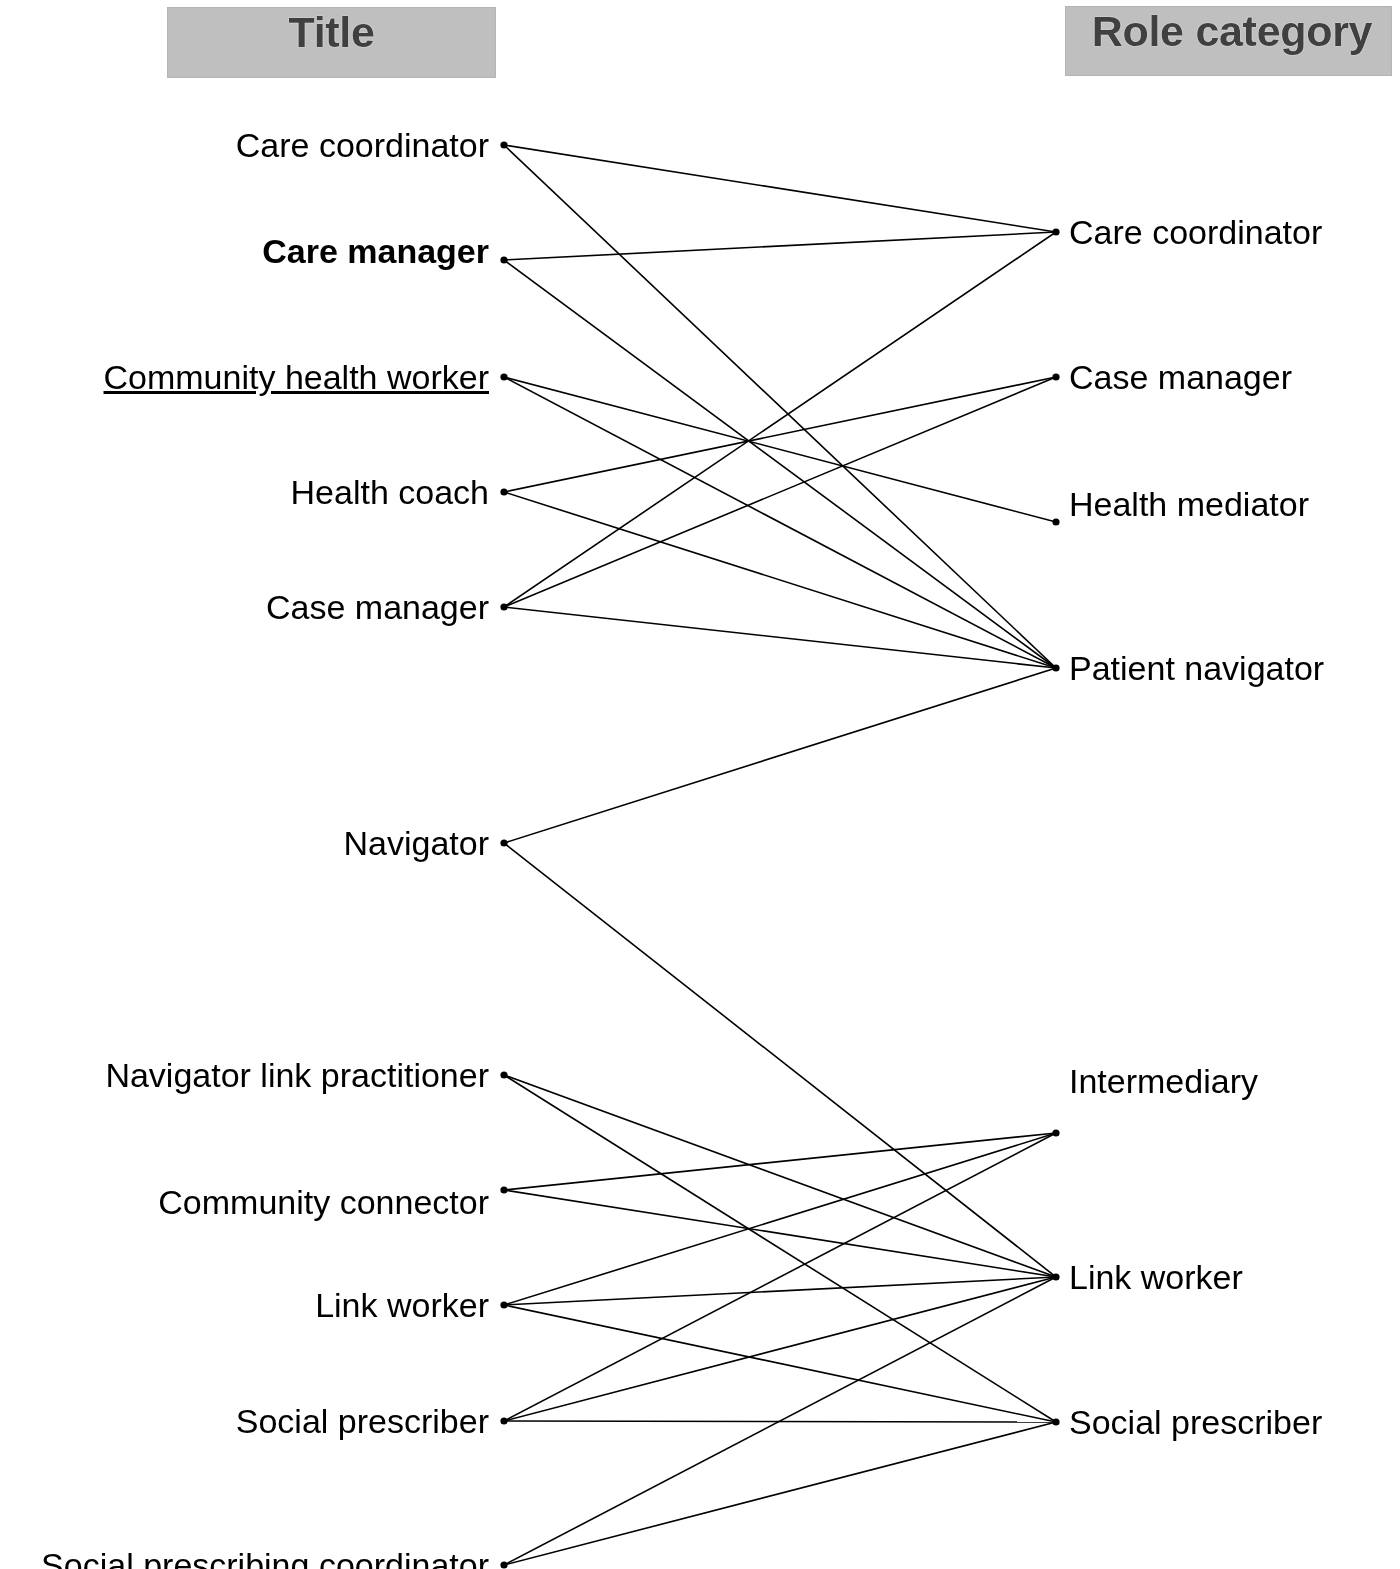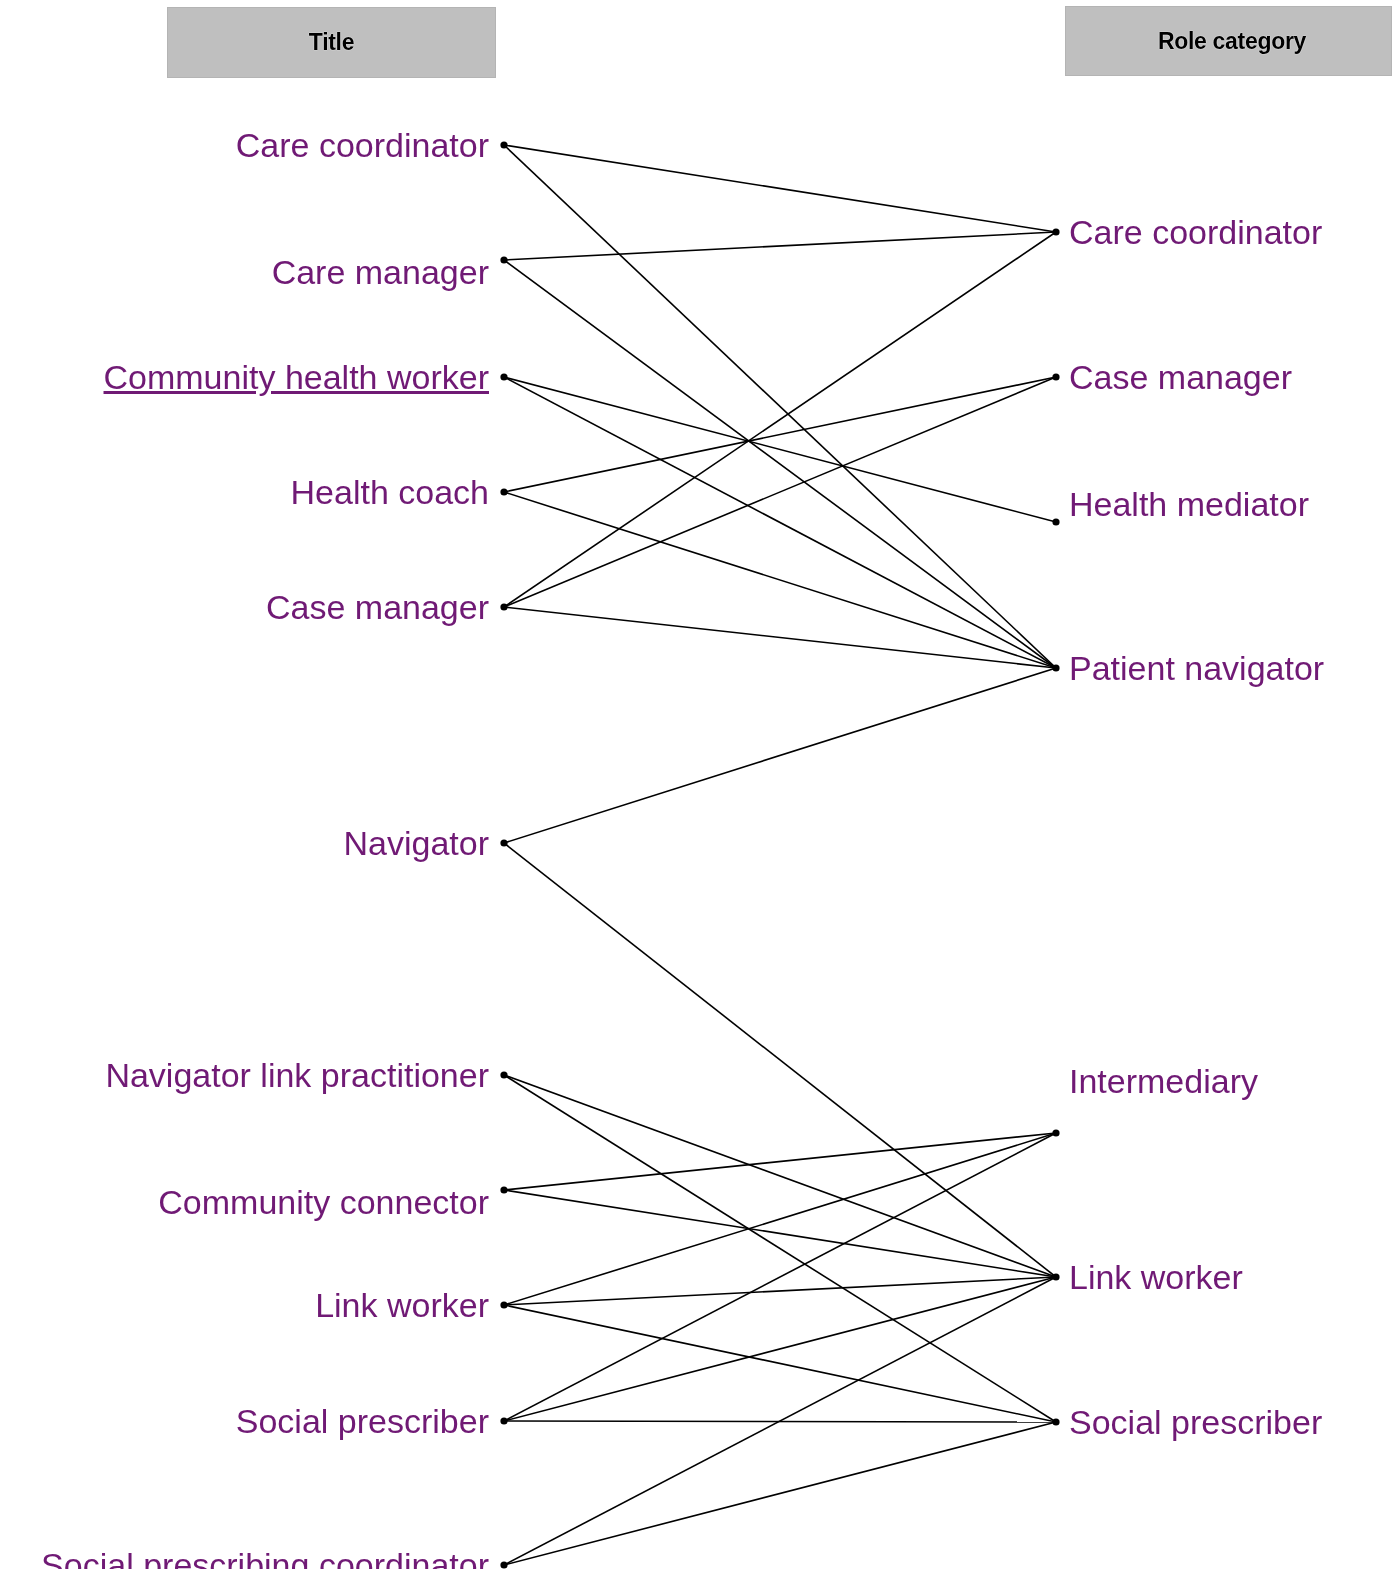--- a/index.html
+++ b/index.html
@@ -14,42 +14,41 @@
       overflow: hidden;
       font-family: "Liberation Sans", "DejaVu Sans", sans-serif;
       color: #000;
     }
     .header-box {
       position: absolute;
       background: #bfbfbf;
       border: 1px solid #b4b4b4;
       box-sizing: border-box;
       display: flex;
-      align-items: center;
       justify-content: center;
       font-weight: bold;
-      font-size: 23px;
-      color: #000000;
+      font-size: 43px;
+      color: #404040;
       text-shadow: 0 0 1px #fff, 0 0 1px #fff;
       letter-spacing: -0.3px;
     }
     #hdr-left  { left: 167px; top: 7px;  width: 329px; height: 71px; }
     #hdr-right { left: 1065px; top: 6px; width: 327px; height: 70px; padding-left: 7px; }
 
     svg.links {
       position: absolute;
       left: 0; top: 0;
       width: 1400px; height: 1569px;
     }
     .node-label {
       position: absolute;
       font-size: 34px;
       line-height: 40px;
       white-space: nowrap;
-      color: #701a75;
+      color: #000000;
     }
     .node-label.left {
       text-align: right;
       right: calc(1400px - 489px);
     }
     .node-label.right {
       left: 1069px;
     }
   </style>
 </head>
@@ -103,21 +102,21 @@
     <circle cx="1056" cy="377" r="3.6" fill="#000000"></circle>
     <circle cx="1056" cy="522" r="3.6" fill="#000000"></circle>
     <circle cx="1056" cy="668" r="3.6" fill="#000000"></circle>
     <circle cx="1056" cy="1133" r="3.6" fill="#000000"></circle>
     <circle cx="1056" cy="1277" r="3.6" fill="#000000"></circle>
     <circle cx="1056" cy="1422" r="3.6" fill="#000000"></circle>
   </svg>
 
 <div id="left-labels">
     <div class="node-label left" style="top: 125px;">Care coordinator</div>
-    <div class="node-label left" style="top: 252px;">Care manager</div>
+    <div class="node-label left" style="top: 231px; font-weight: bold;">Care manager</div>
     <div class="node-label left" style="top: 357px; text-decoration: underline;">Community health worker</div>
     <div class="node-label left" style="top: 472px; margin-left: 41px;">Health coach</div>
     <div class="node-label left" style="top: 587px;">Case manager</div>
     <div class="node-label left" style="top: 823px;">Navigator</div>
     <div class="node-label left" style="top: 1055px;">Navigator link practitioner</div>
     <div class="node-label left" style="top: 1170px; margin-top: 12px;">Community connector</div>
     <div class="node-label left" style="top: 1285px;">Link worker</div>
     <div class="node-label left" style="top: 1401px;">Social prescriber</div>
     <div class="node-label left" style="top: 1545px;">Social prescribing coordinator</div>
   </div>

